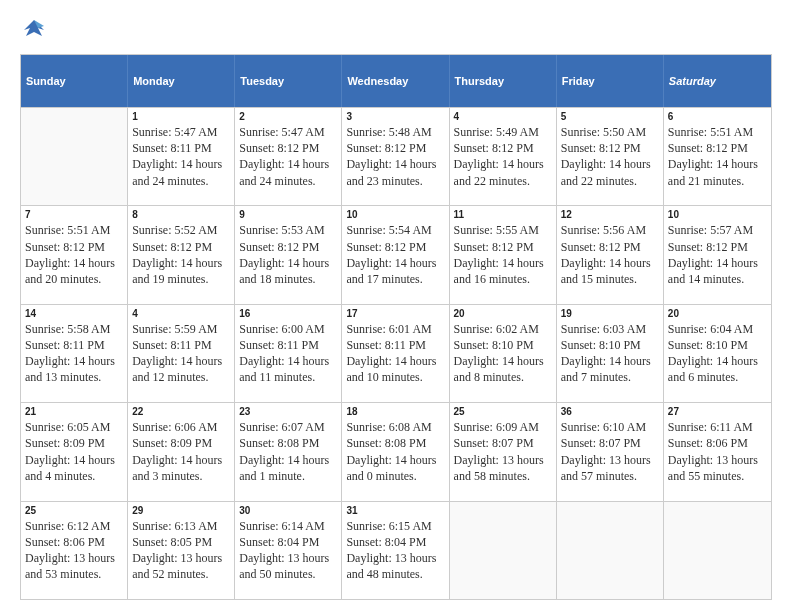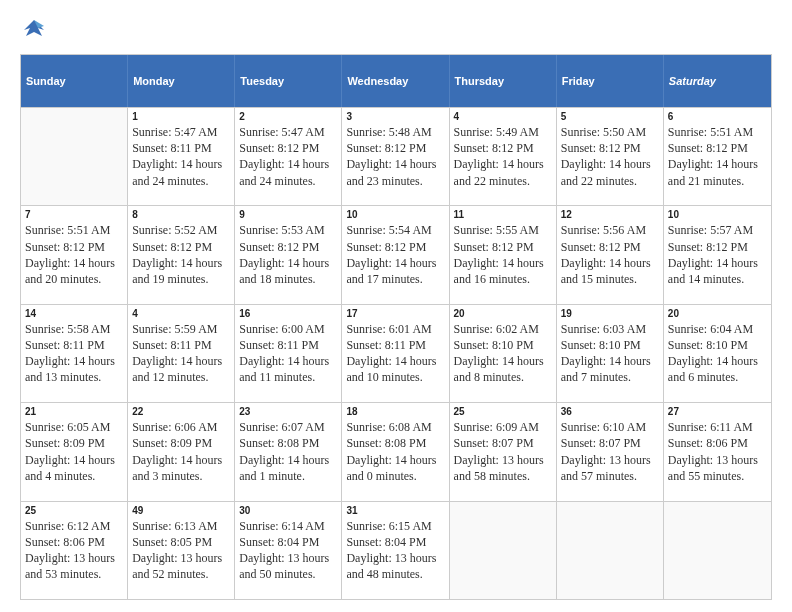--- a/index.html
+++ b/index.html
@@ -256,21 +256,21 @@
             <div class="day-num">27</div>
             <div class="cell-text">Sunrise: 6:11 AM<br>Sunset: 8:06 PM<br>Daylight: 13 hours<br>and 55 minutes.</div>
           </div>
         </div>
         <div class="cal-week">
           <div class="cal-cell">
             <div class="day-num">25</div>
             <div class="cell-text">Sunrise: 6:12 AM<br>Sunset: 8:06 PM<br>Daylight: 13 hours<br>and 53 minutes.</div>
           </div>
           <div class="cal-cell">
-            <div class="day-num">49</div>
+            <div class="day-num">29</div>
             <div class="cell-text">Sunrise: 6:13 AM<br>Sunset: 8:05 PM<br>Daylight: 13 hours<br>and 52 minutes.</div>
           </div>
           <div class="cal-cell">
             <div class="day-num">30</div>
             <div class="cell-text">Sunrise: 6:14 AM<br>Sunset: 8:04 PM<br>Daylight: 13 hours<br>and 50 minutes.</div>
           </div>
           <div class="cal-cell">
             <div class="day-num">31</div>
             <div class="cell-text">Sunrise: 6:15 AM<br>Sunset: 8:04 PM<br>Daylight: 13 hours<br>and 48 minutes.</div>
           </div>

